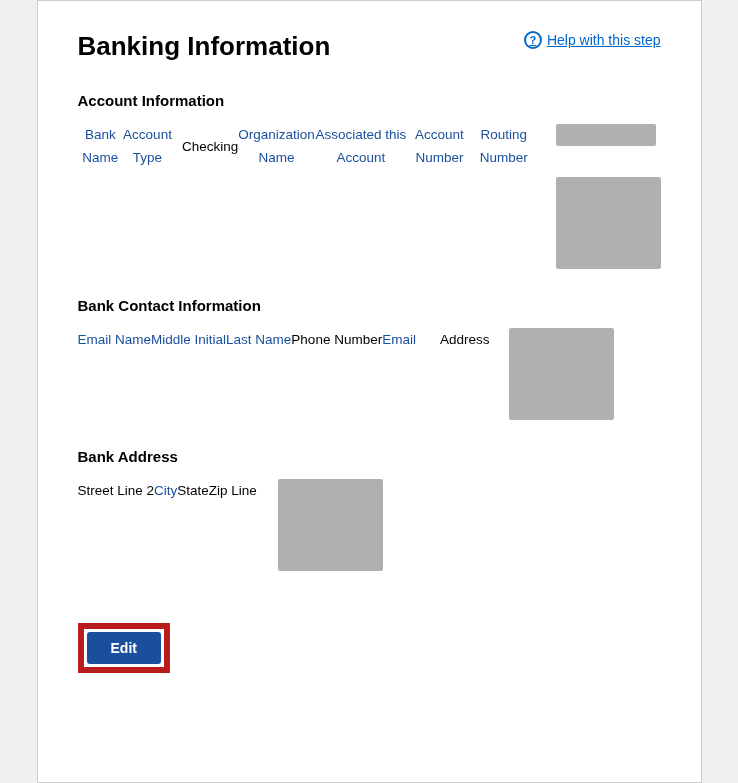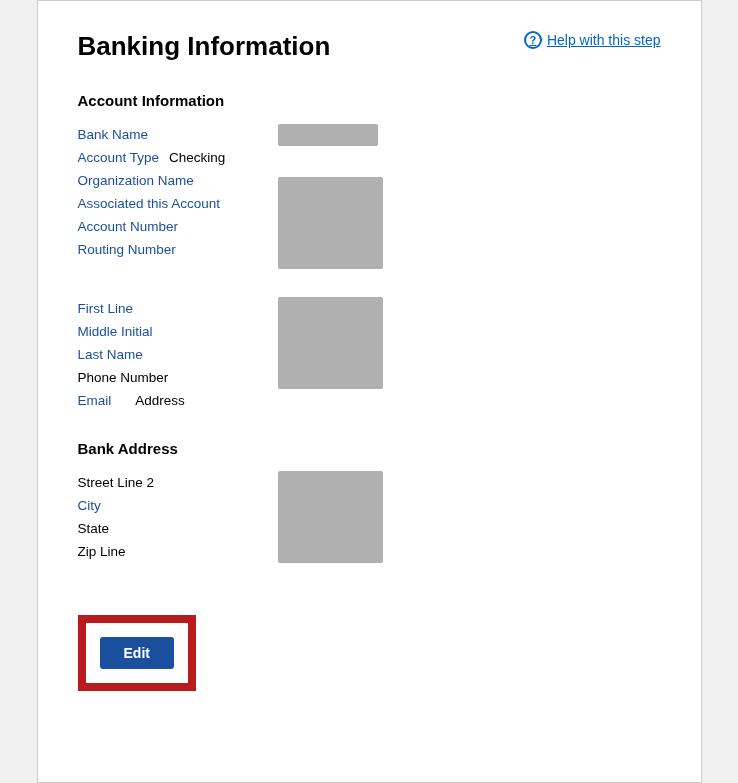--- a/index.html
+++ b/index.html
@@ -75,23 +75,24 @@
     }
 
     .fields-row {
       display: flex;
       align-items: flex-start;
       gap: 20px;
     }
 
     .fields-list {
       display: flex;
-      flex-direction: column;
+      flex-direction: row;
       gap: 0;
       min-width: 180px;
+      text-align: center;
     }
 
     .field-label {
       font-size: 13.5px;
       line-height: 23px;
       color: #1a4f9e;
     }
 
     .field-label.black {
       color: #000;
@@ -126,22 +127,22 @@
     }
 
     .placeholder-addr {
       width: 105px;
       height: 92px;
     }
 
     .edit-button-wrapper {
       margin-top: 24px;
       display: inline-block;
-      border: 8px solid #b91c1c;
-      padding: 14px;
+      border: 6px solid #b91c1c;
+      padding: 3px;
     }
 
     .edit-button {
       background: #1a4f9e;
       color: #fff;
       border: none;
       padding: 8px 24px;
       font-size: 14px;
       font-weight: bold;
       cursor: pointer;
@@ -194,24 +195,25 @@
         <div class="placeholder-block placeholder-sm" style="margin-top:1px;"></div>
 
         <div style="height:23px;"></div>
         <div class="placeholder-block" style="width:105px; height:92px;"></div>
       </div>
     </div>
   </div>
 
   
   <div class="section">
+    <div class="section-title">Bank Contact Information</div>
 
     <div class="fields-row">
       <div class="fields-list">
-        <span class="field-label">First Line</span>
+        <span class="field-label">Email Name</span>
         <span class="field-label">Middle Initial</span>
         <span class="field-label">Last Name</span>
         <span class="field-label black">Phone Number</span>
         <span class="field-label"><span style="color:#1a4f9e;">Email</span><span style="color:#000;padding-left:21px;"> Address</span></span>
       </div>
       <div>
         <div class="placeholder-block placeholder-md"></div>
       </div>
     </div>
   </div>

